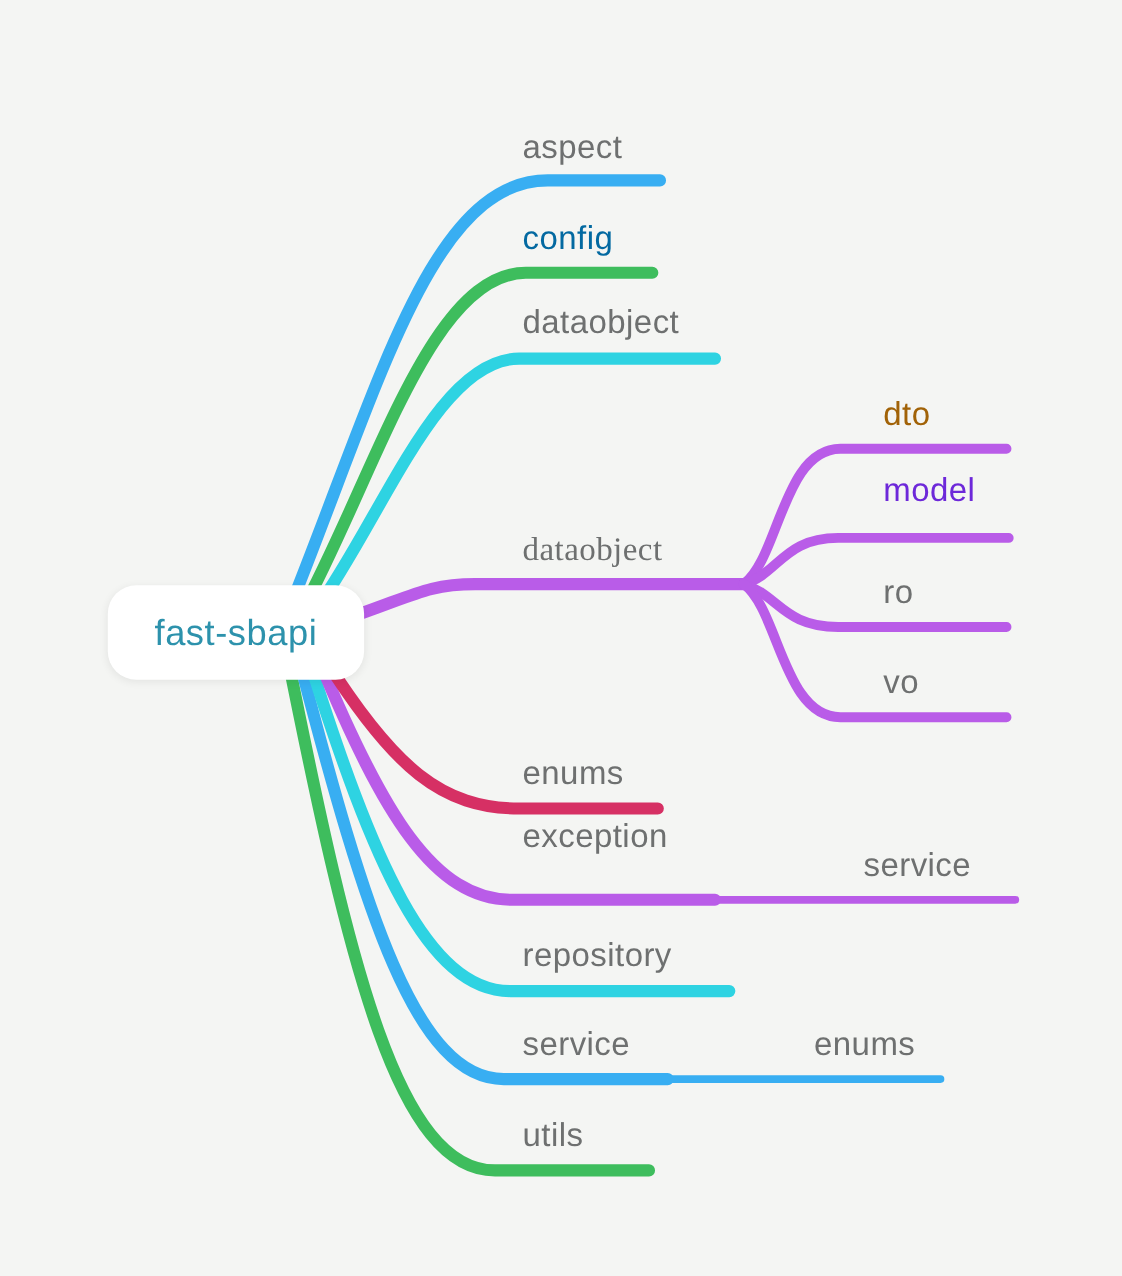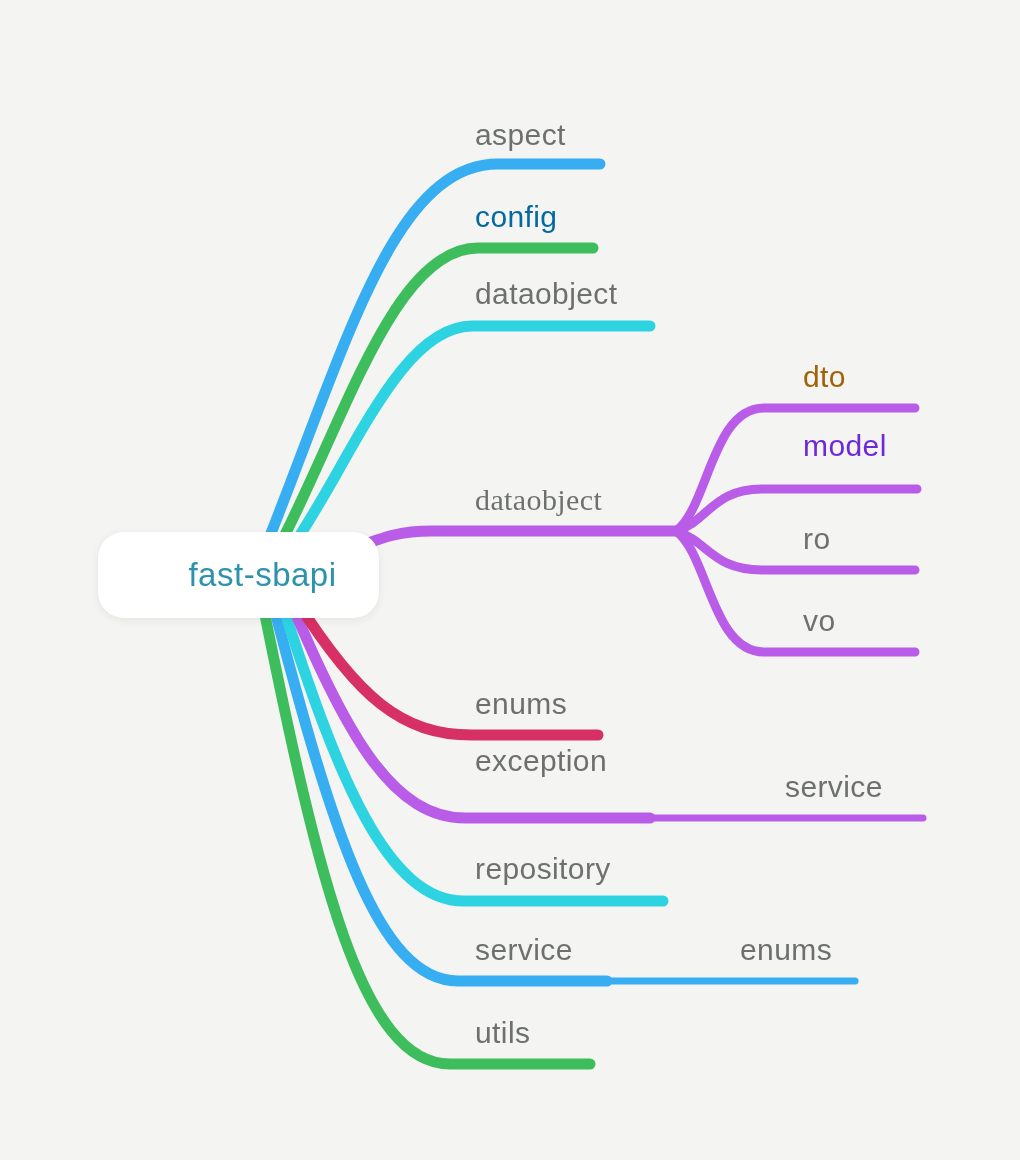--- a/index.html
+++ b/index.html
@@ -23,21 +23,21 @@
     cursor:default;
   }
   .root-topic{
     position:absolute;
     left:98px;top:532px;
     width:233px;height:86px;
     background:#ffffff;
     border-radius:26px;
     box-shadow:0 2px 8px rgba(0,0,0,0.07);
     z-index:3;
-    display:flex;align-items:center;justify-content:center;padding-left:48px;
+    display:flex;align-items:center;justify-content:center;
   }
   .root-topic .root-label{
     font-size:33px;
     letter-spacing:0.5px;
     color:#2d92ac;
     white-space:nowrap;
   }
 </style>
 </head>
 <body>

